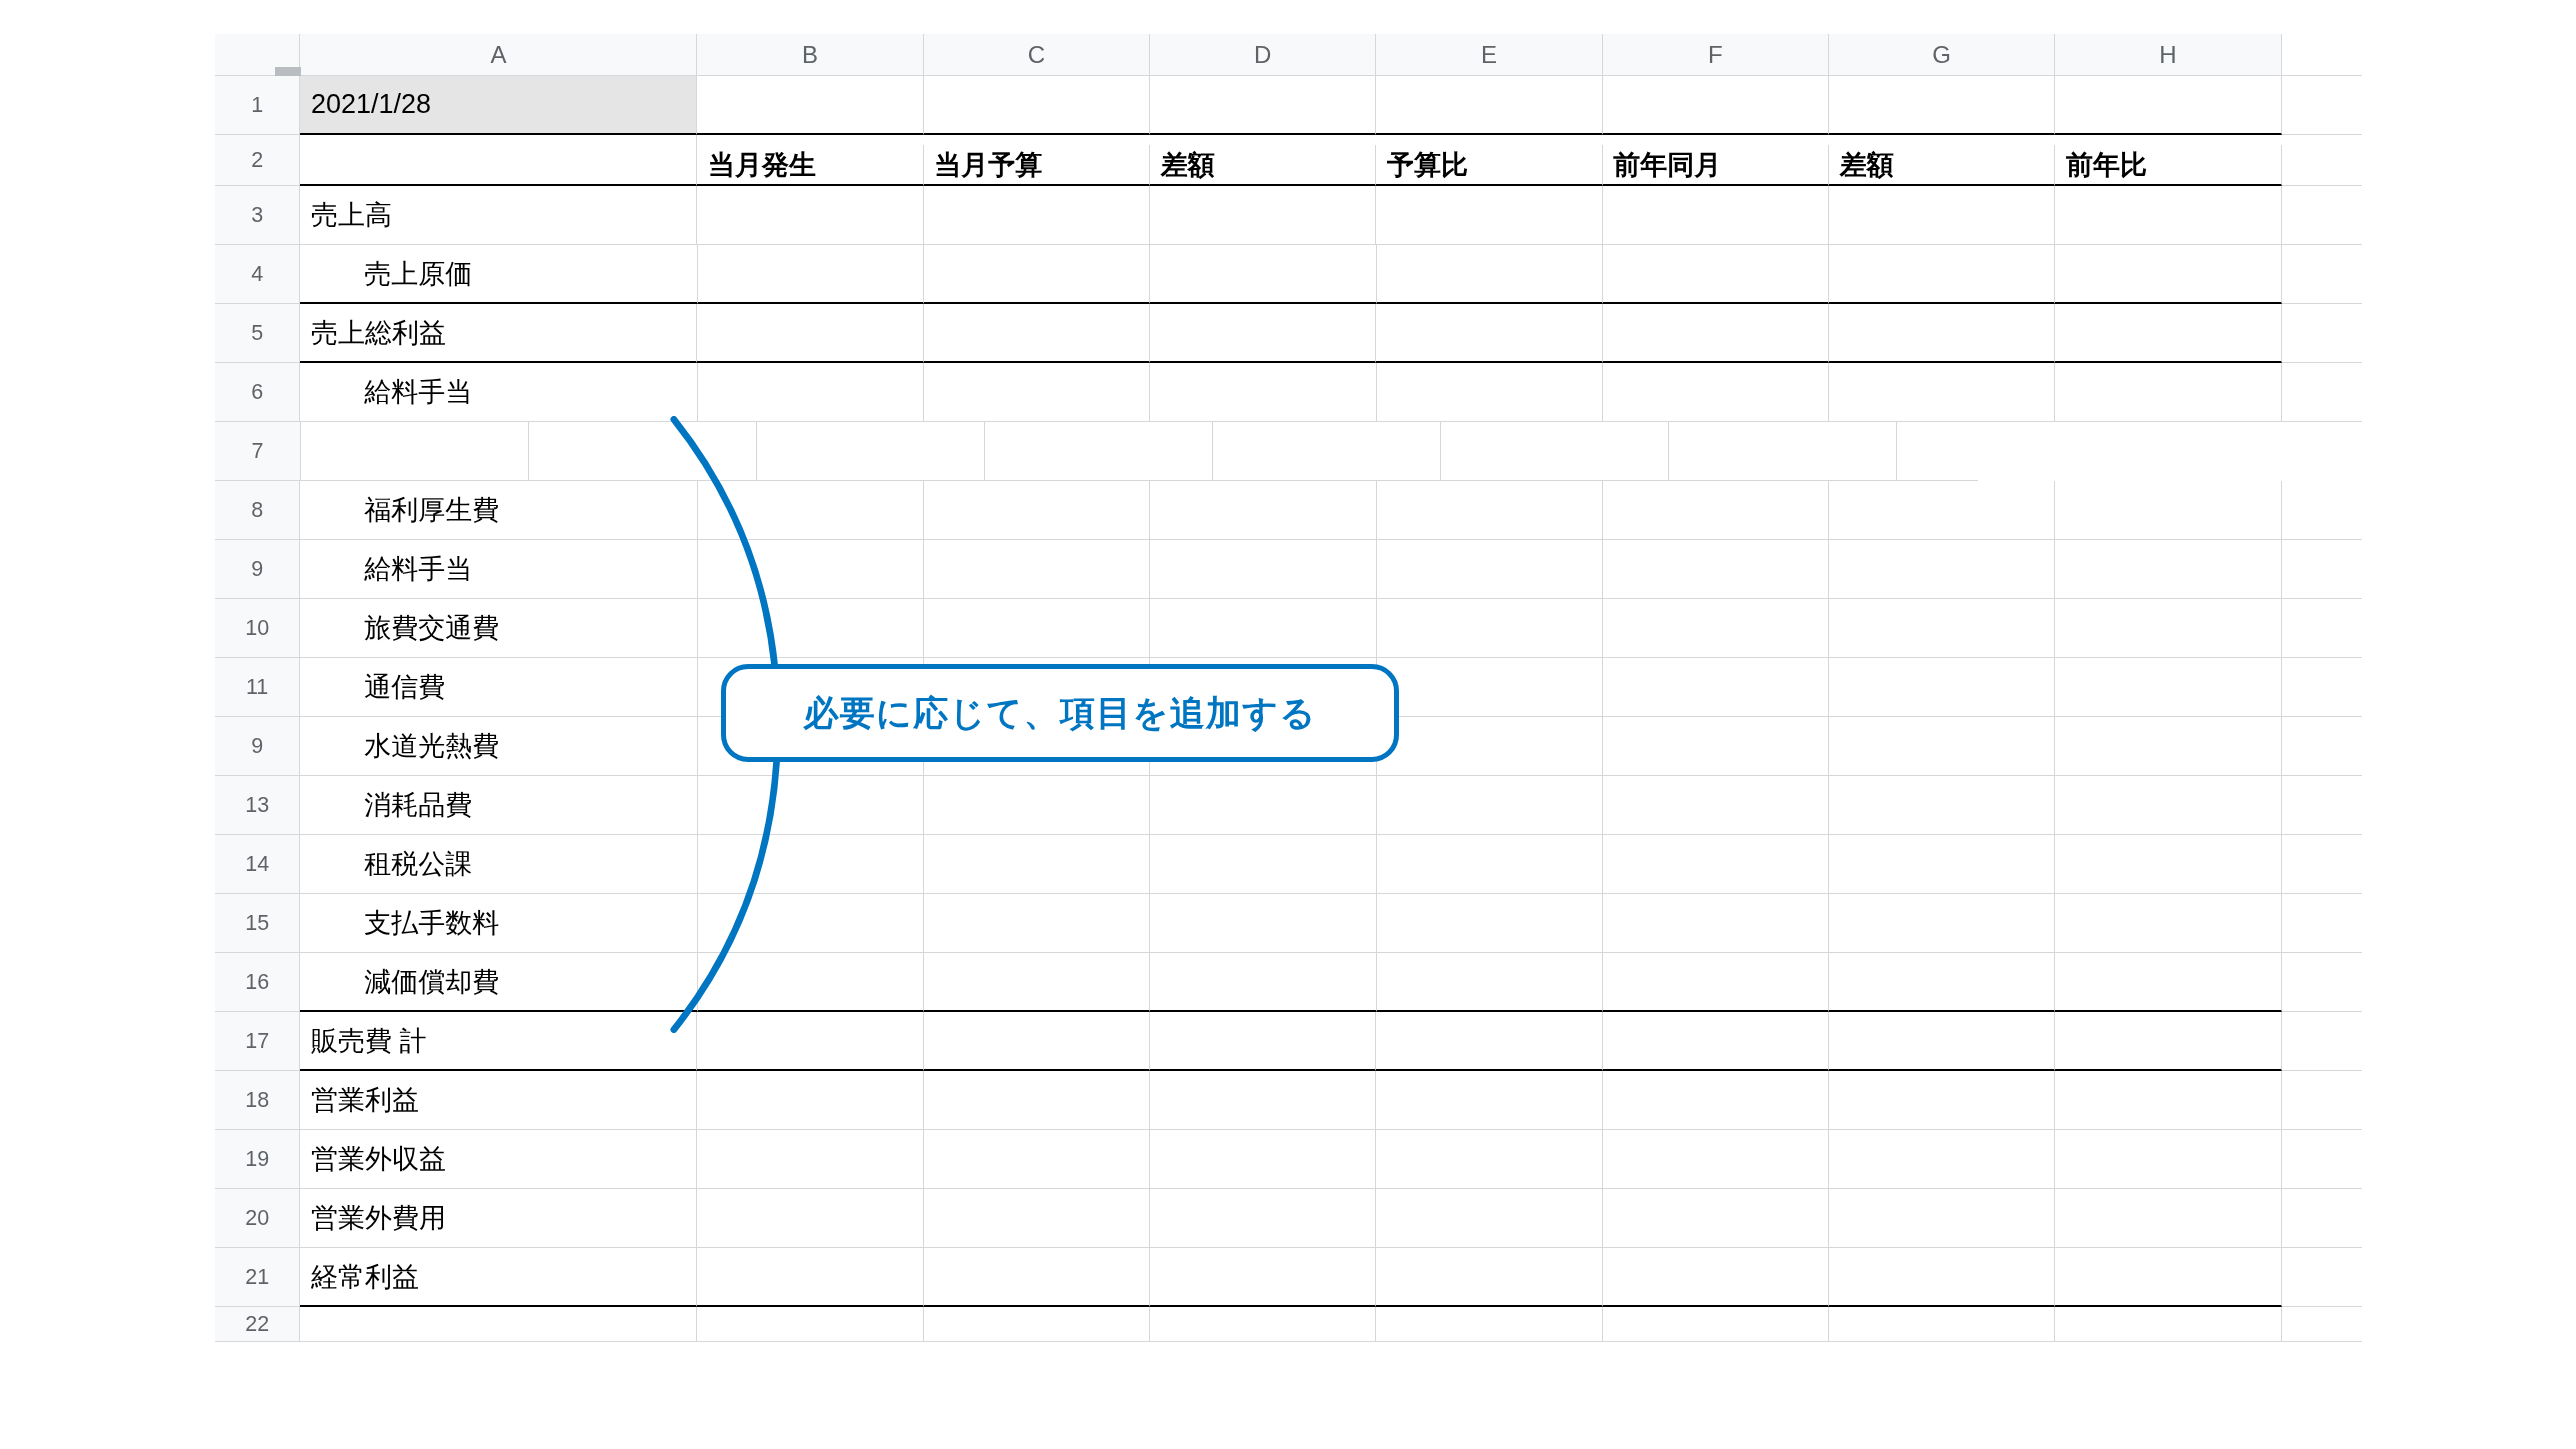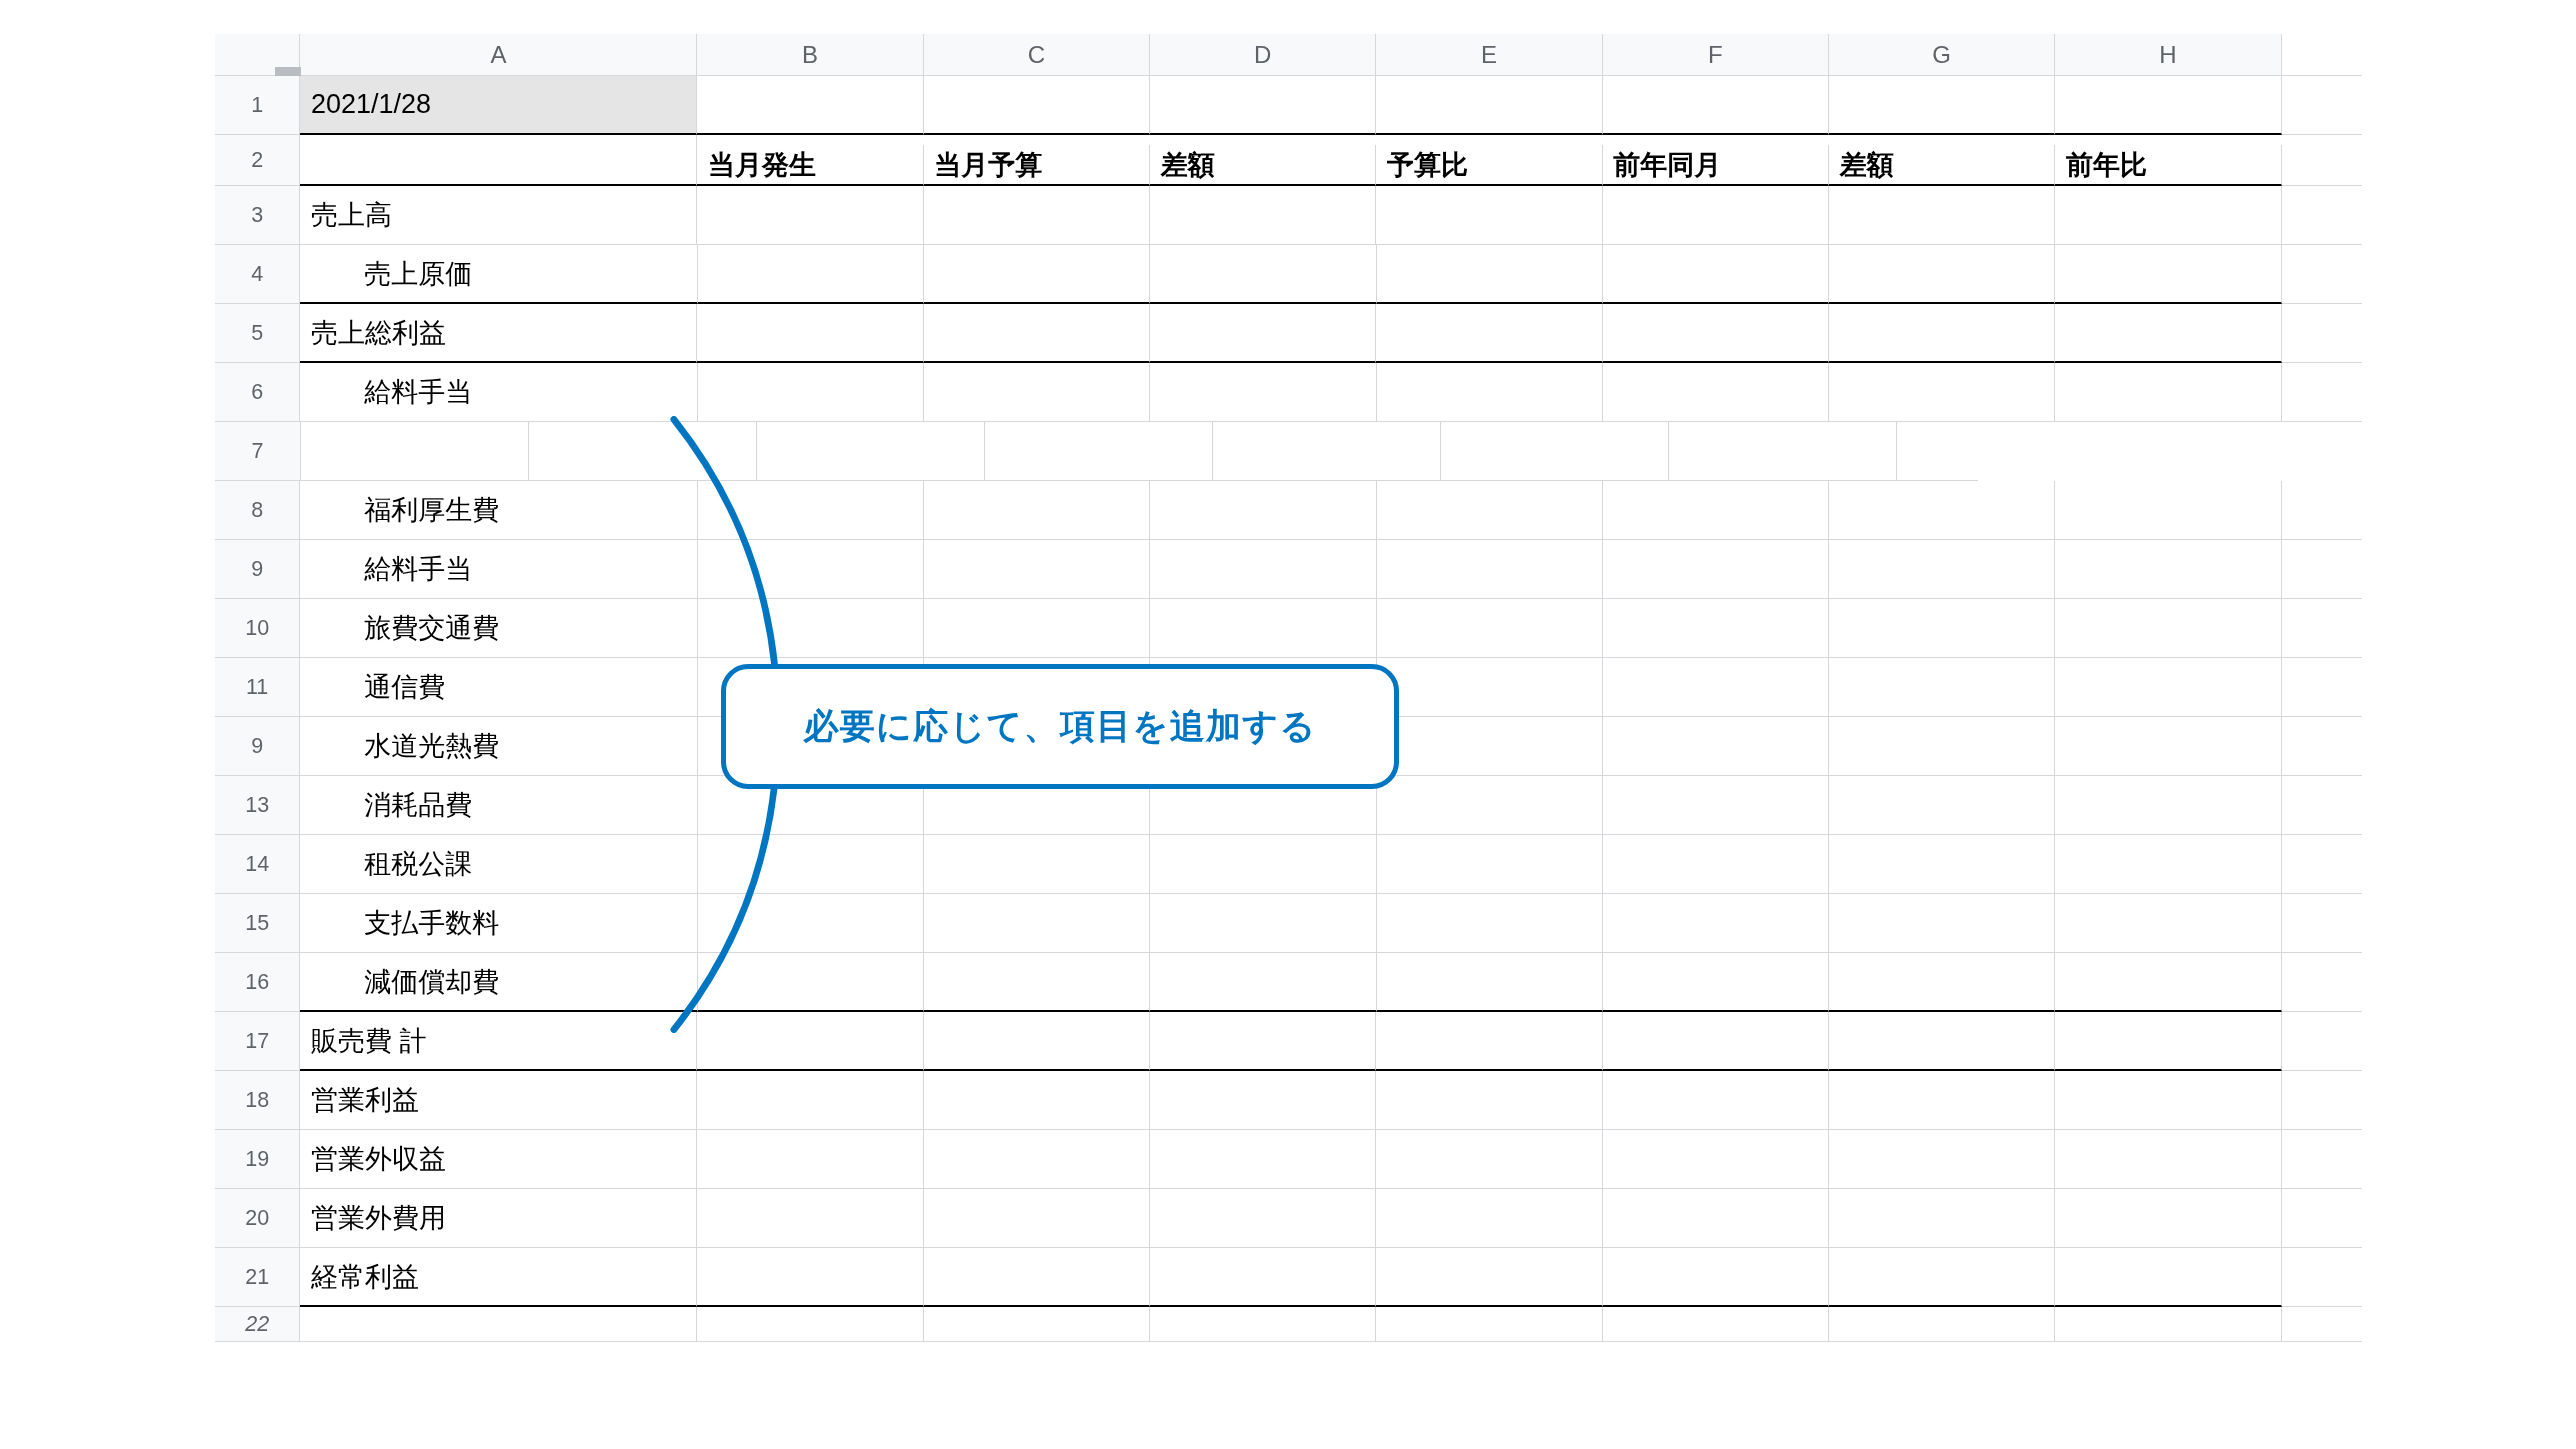--- a/index.html
+++ b/index.html
@@ -73,32 +73,32 @@
     width: 81px;
     border-bottom: 1.3px solid #d5d7da;
   }
   
   .cA { width: 400px; }
   .cB, .cC, .cD, .cE, .cF, .cG, .cH { width: 228px; }
   
   .rH1 { height: 59px; }
   .rH2 { height: 51px; }
   .rHn { height: 59px; }
-  .rH22 { height: 35px; font-style: italic; }
+  .rH22 { height: 35px; }
   
   .activeA1 { background: #e5e5e5; }
   .thick-b { border-bottom: 2px solid #000 !important; }
   .bold { font-weight: 700; margin-top: 10px; }
   .indent2 { padding-left: 64px; text-align: center; }
 
   
   .callout {
     position: absolute;
     left: 721px; top: 664px;
-    width: 678px; height: 125px;
+    width: 678px; height: 98px;
     border: 5.4px solid #0075c1;
     border-radius: 27px;
     background: #ffffff;
     display: flex; align-items: center; justify-content: center;
     color: #0075c1;
     font-size: 35px;
     font-weight: 700;
     letter-spacing: 1.3px;
     text-align: right;
   }

